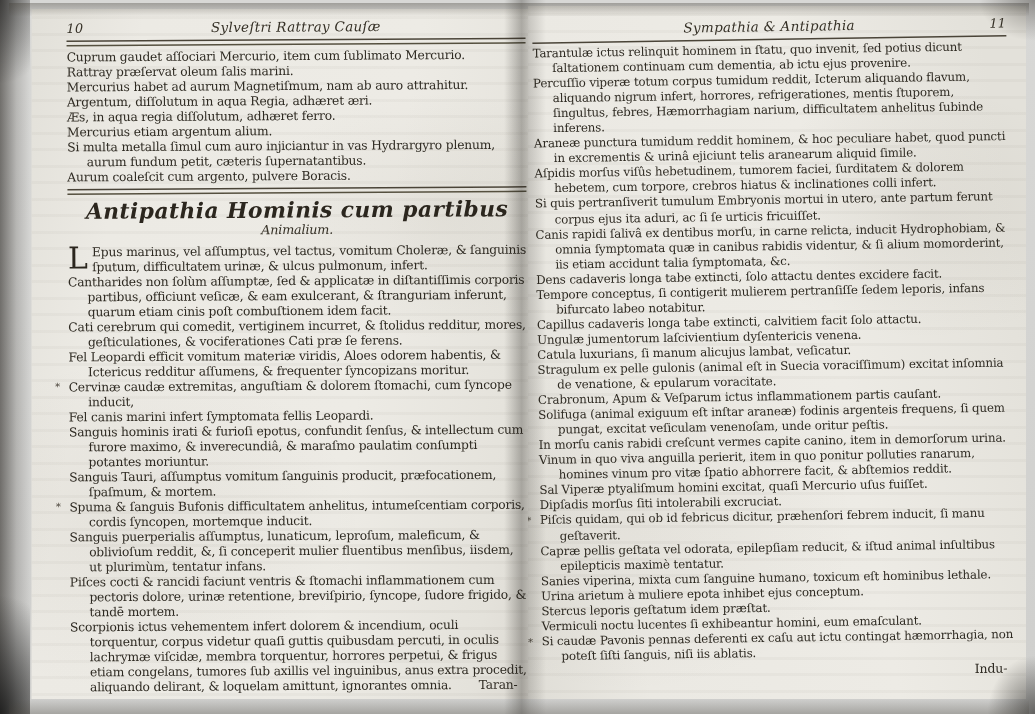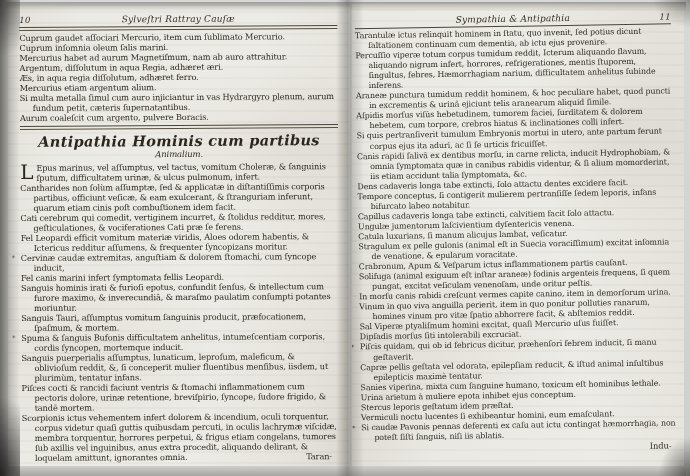--- a/index.html
+++ b/index.html
@@ -4,23 +4,23 @@
 <style>
   html,body{margin:0;padding:0;background:#c9c9c7;}
   .stage{
     position:relative;width:690px;height:476px;overflow:hidden;
     background:linear-gradient(180deg,#d8d8d6 0%,#d3d3d1 55%,#cfcfcd 100%);
     font-family:"DejaVu Serif","Liberation Serif",serif;
     color:#2e2a22;
   }
   .page{position:absolute;top:6px;height:460px;overflow:hidden;}
   .page-left{
-    left:8px;width:342px;
+    left:21px;width:342px;
     background:linear-gradient(100deg,#e2e0d9 0%,#eceae4 18%,#edebe5 62%,#e4e2db 88%,#dbd8d1 100%);
-    padding:8px 10px 4px 14px;box-sizing:border-box;
+    padding:8px 10px 4px 26px;box-sizing:border-box;
   }
   .page-right{
     left:352px;width:332px;top:4px;height:462px;
     background:linear-gradient(80deg,#dfddd6 0%,#ebe9e3 20%,#edebe5 60%,#e3e1da 92%);
     padding:10px 6px 4px 10px;box-sizing:border-box;
   }
   .page::before{
     content:"";position:absolute;inset:0;pointer-events:none;
     background:
       radial-gradient(180px 120px at 80% 30%, rgba(90,80,60,0.06), transparent 70%),
@@ -87,21 +87,21 @@
       <div class="content-top-gap"></div>
       <div class="content">
         <div class="para-list">
 
         <div class="para">
               
               <span class="ptxt">Cuprum gaudet aſſociari Mercurio, item cum ſublimato Mercurio.</span>
             </div>
             <div class="para">
               
-              <span class="ptxt">Cuprum inſomnia oleum ſalis marini.</span>
+              <span class="ptxt">Rattray præſervat oleum ſalis marini.</span>
             </div>
             <div class="para">
               
               <span class="ptxt">Mercurius habet ad aurum Magnetiſmum, nam ab auro attrahitur.</span>
             </div>
             <div class="para">
               
               <span class="ptxt">Argentum, diſſolutum in aqua Regia, adhæret æri.</span>
             </div>
             <div class="para">

